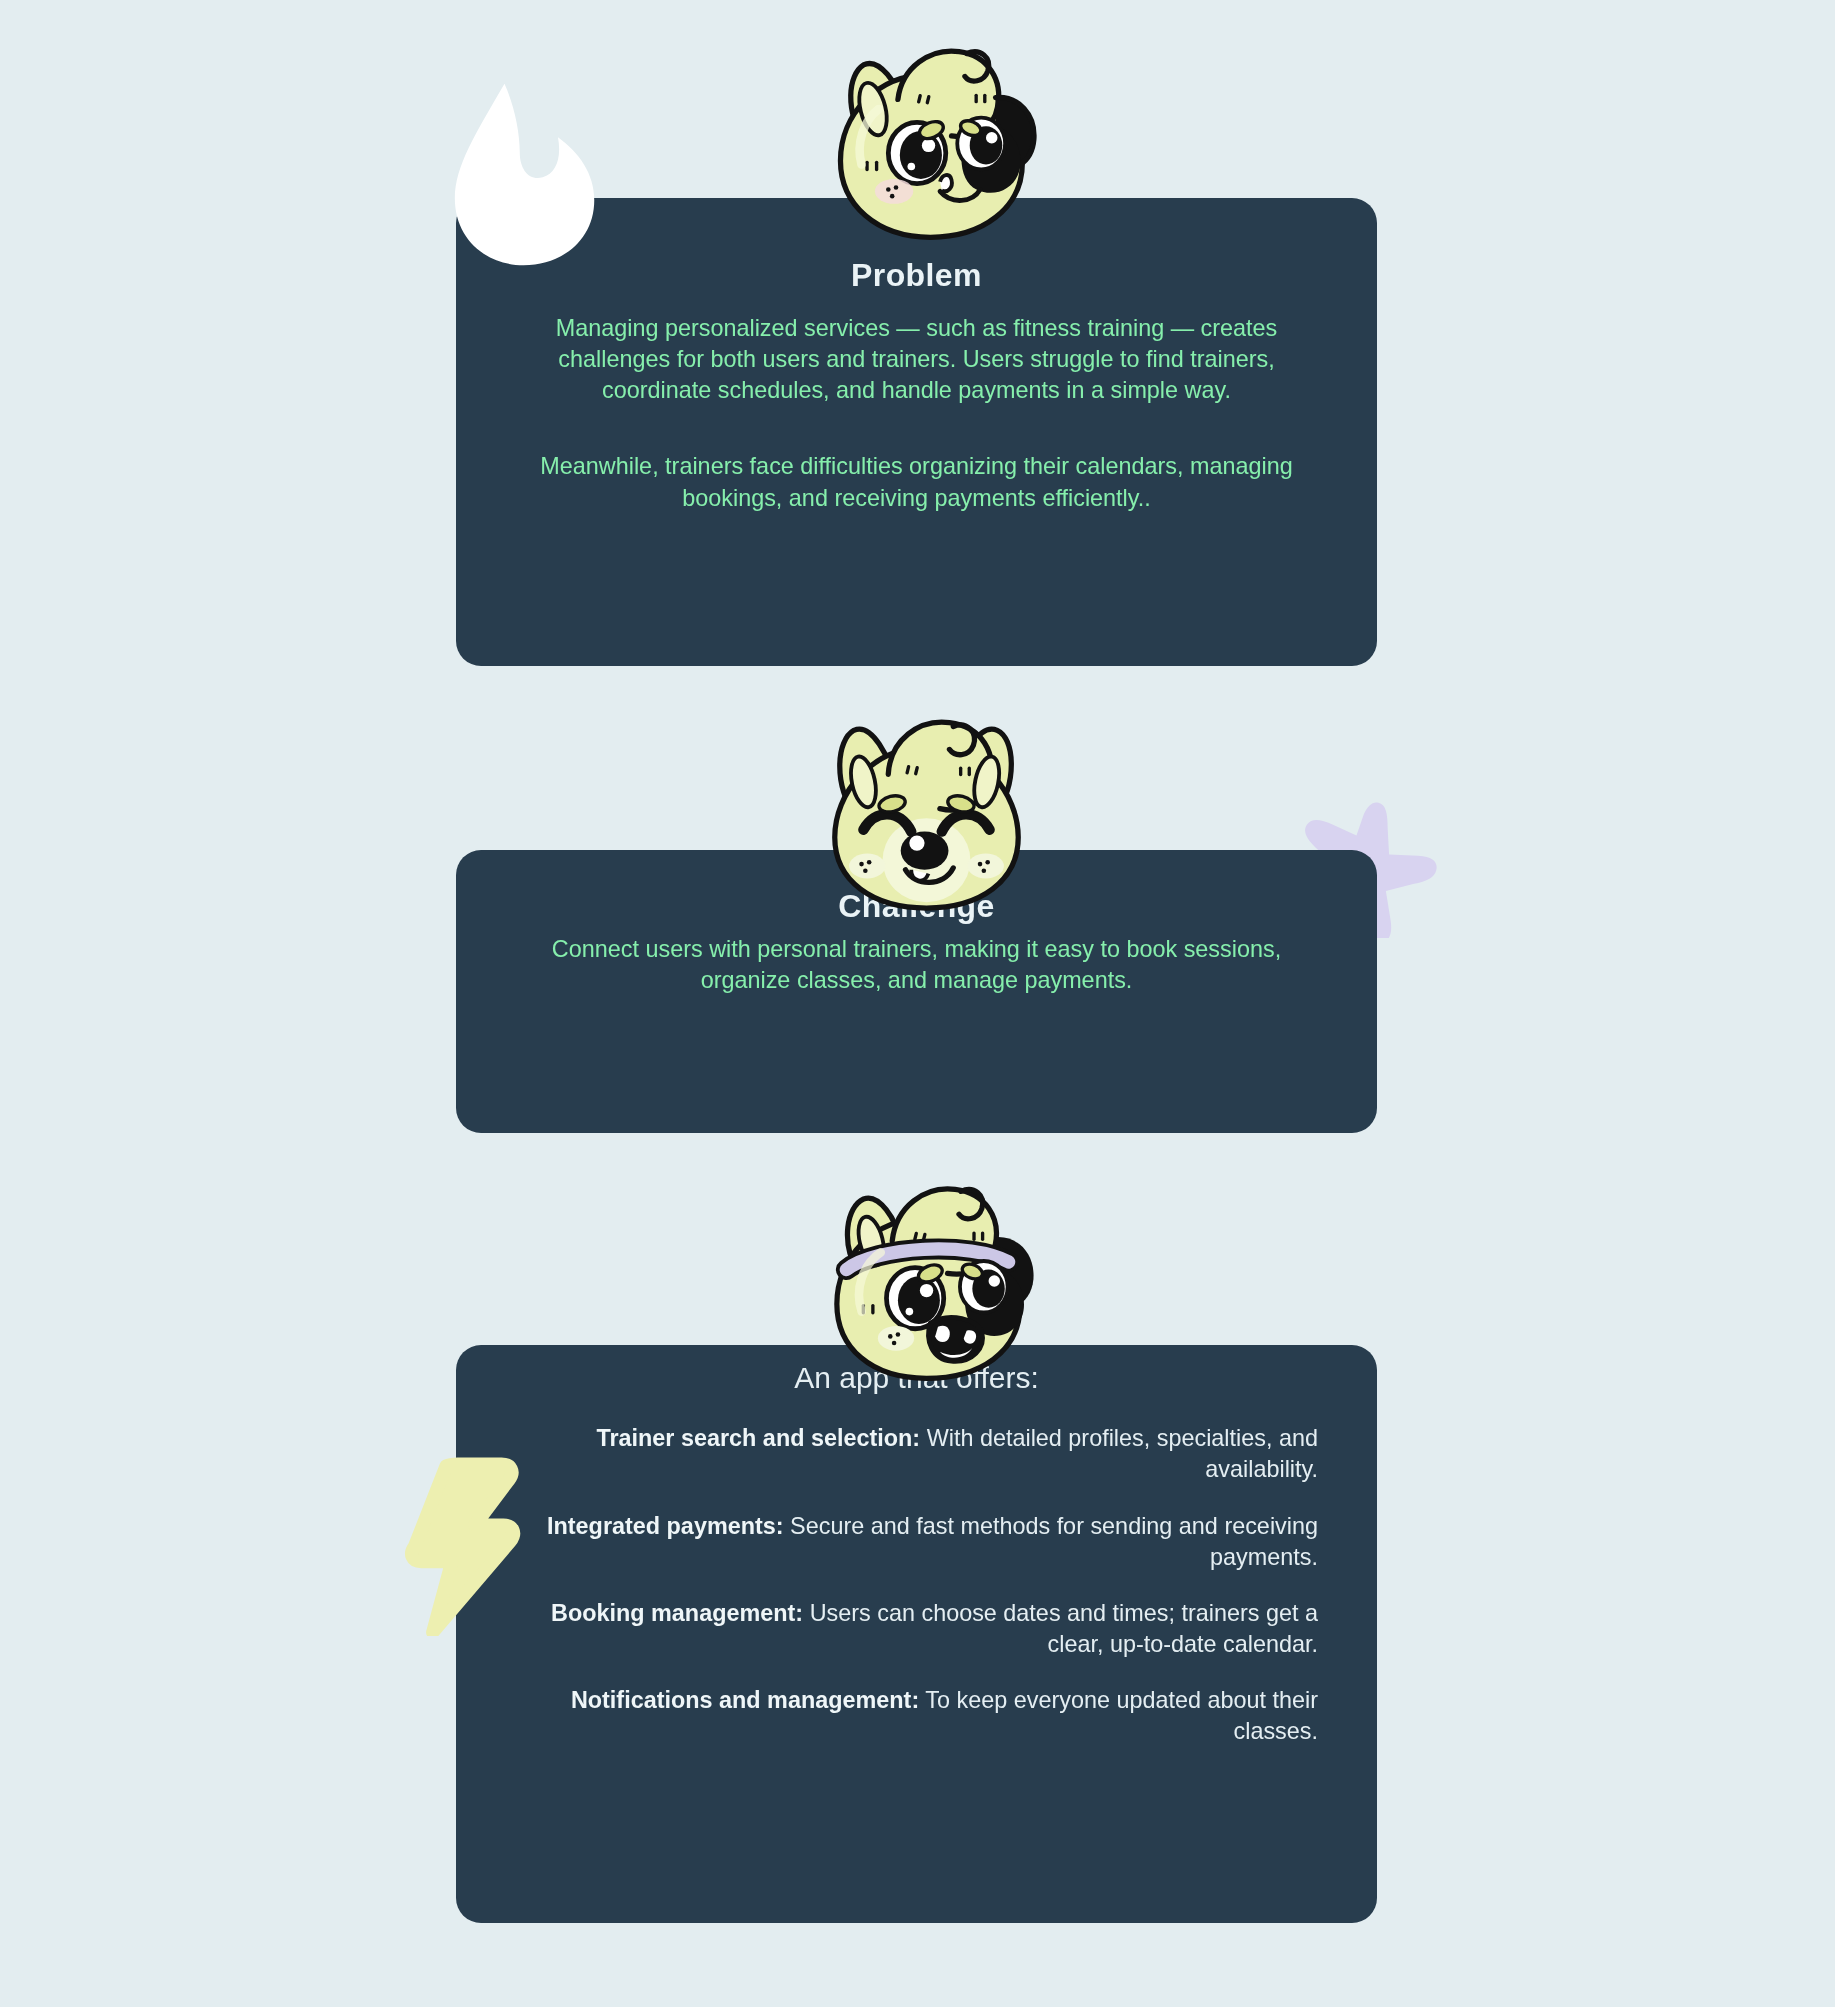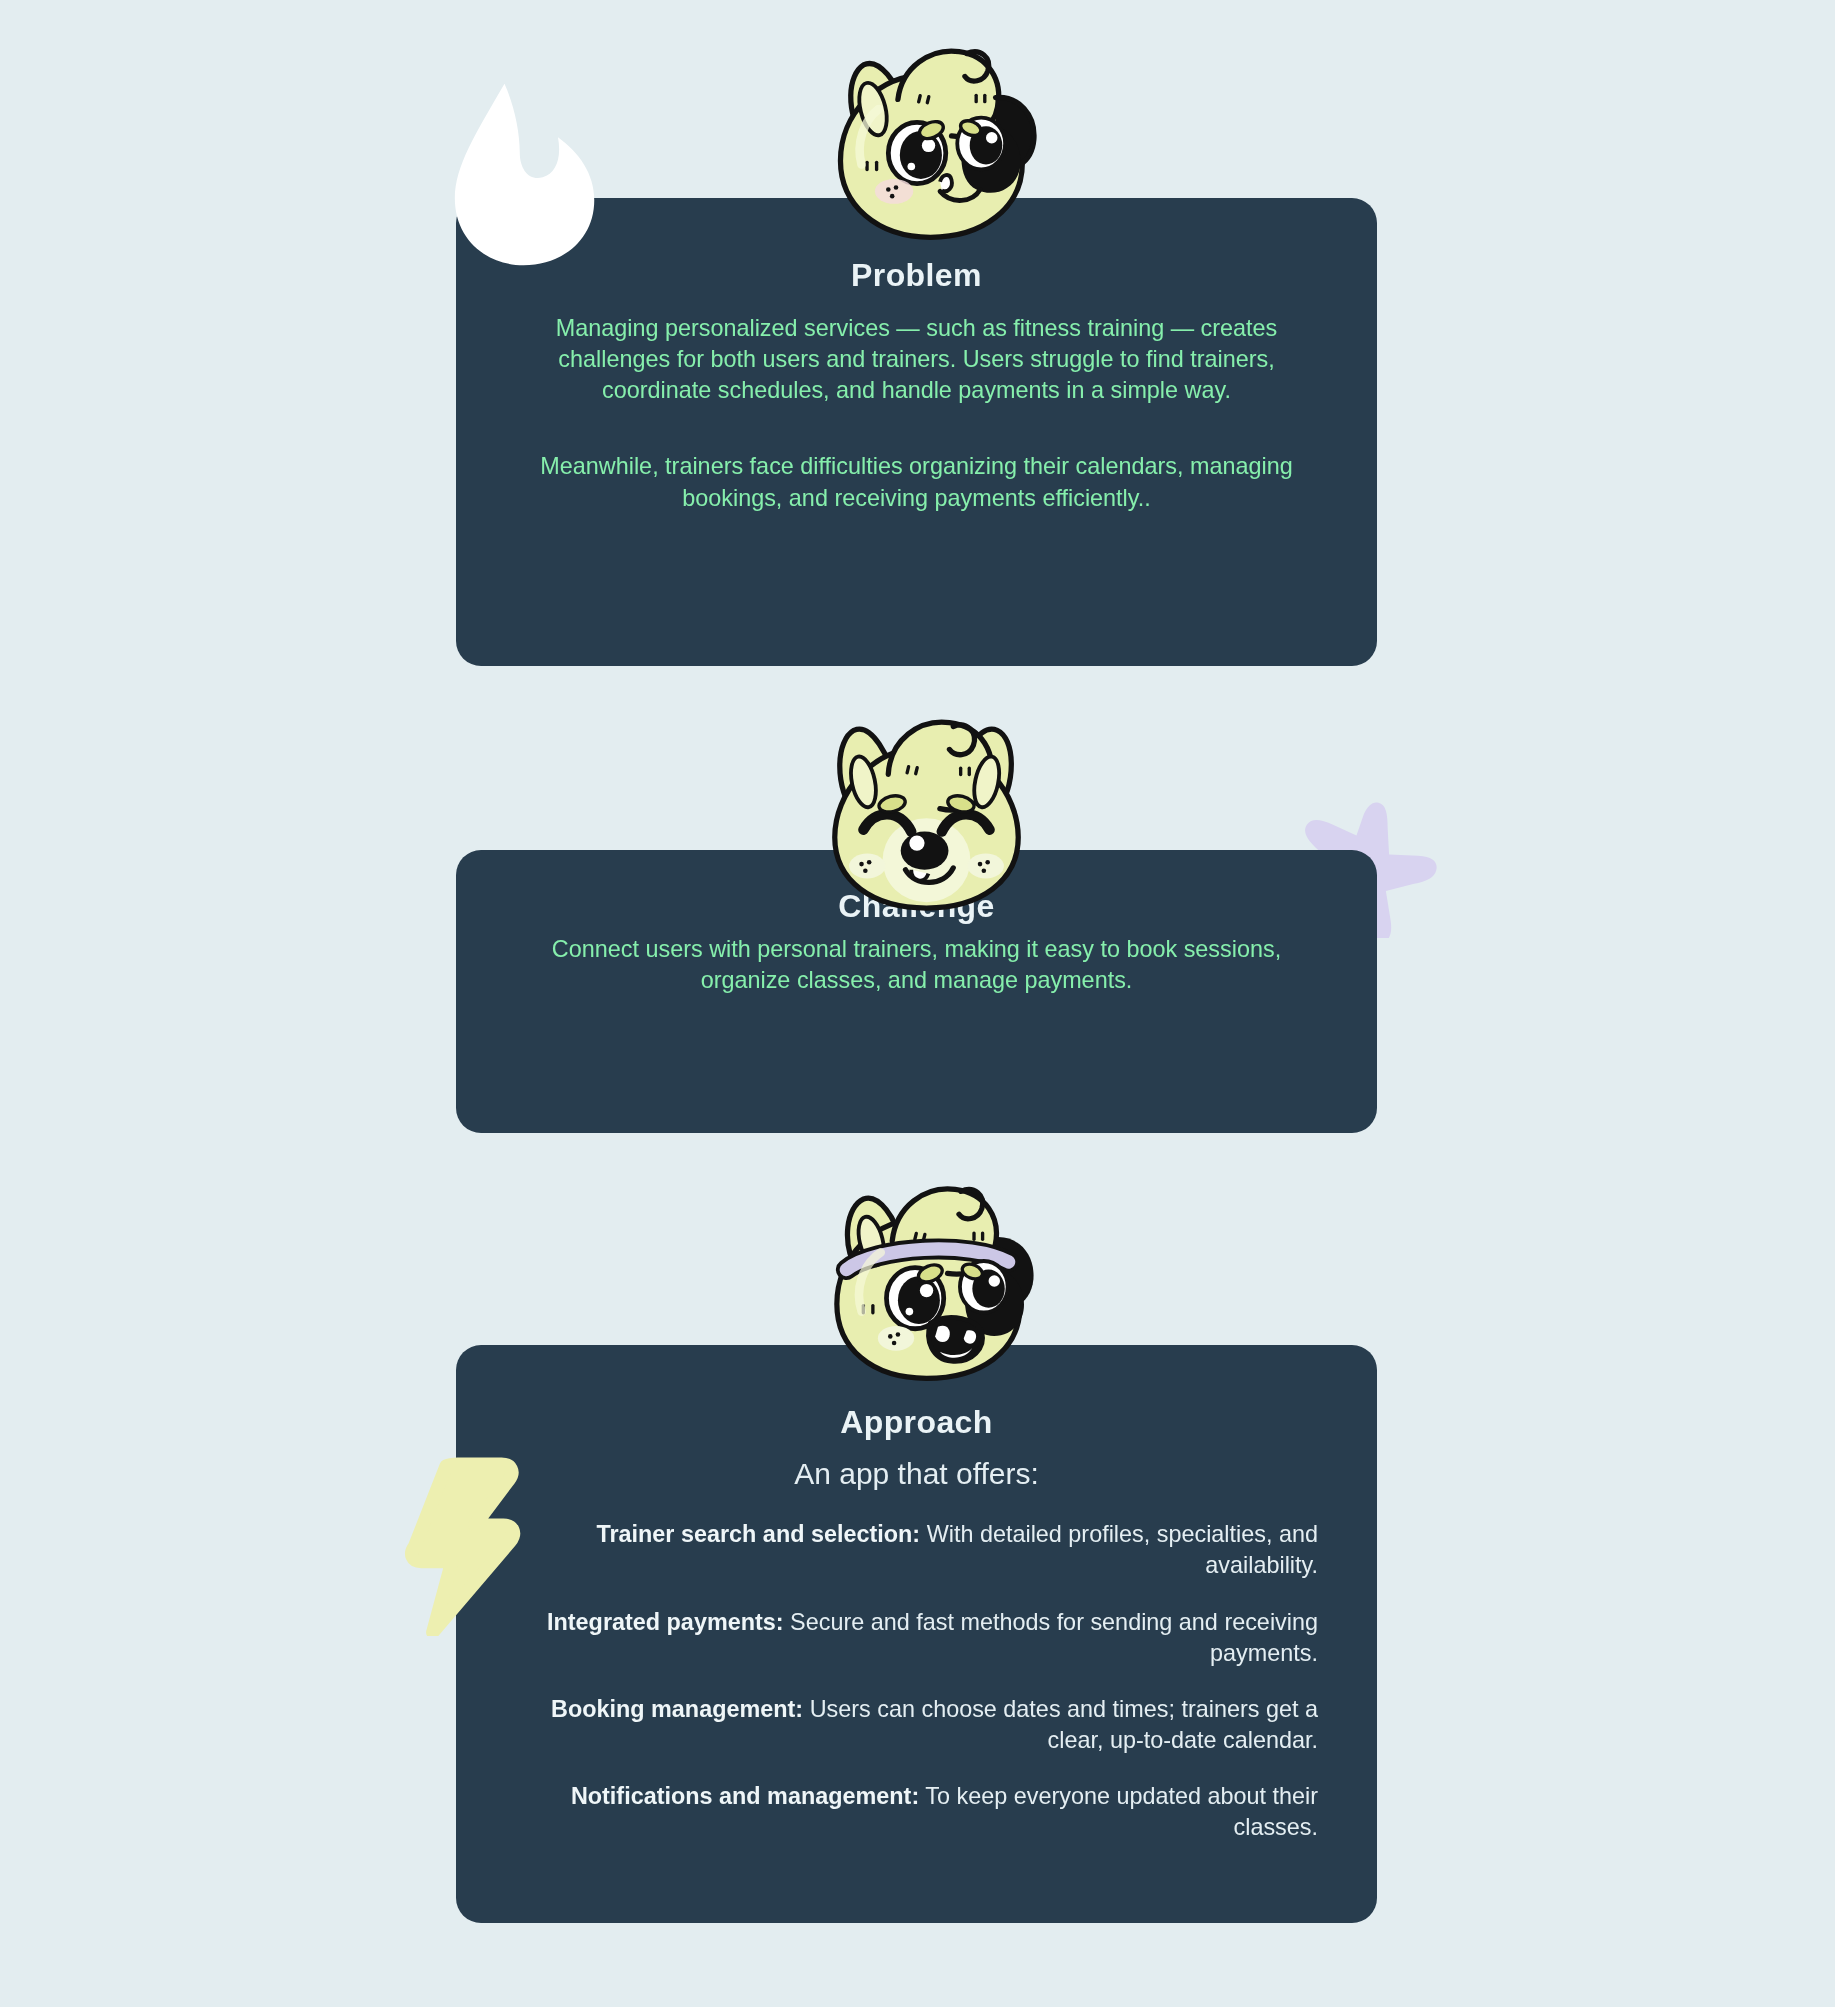--- a/index.html
+++ b/index.html
@@ -282,21 +282,20 @@
     <p class="card-body">Managing personalized services — such as fitness training — creates challenges for both users and trainers. Users struggle to find trainers, coordinate schedules, and handle payments in a simple way.</p>
     <p class="card-body p2">Meanwhile, trainers face difficulties organizing their calendars, managing bookings, and receiving payments efficiently..</p>
   </section>
 
   <section id="card-challenge" class="card">
     <h2 class="card-title">Challenge</h2>
     <p class="card-body">Connect users with personal trainers, making it easy to book sessions, organize classes, and manage payments.</p>
   </section>
 
   <section id="card-approach" class="card">
-    <h2 class="card-title">Approach</h2>
     <p class="approach-lead">An app that offers:</p>
 
     <p class="approach-item">
       <b>Trainer search and selection:</b><span> With detailed profiles, specialties, and availability.</span>
     </p>
     <p class="approach-item">
       <b>Integrated payments:</b><span> Secure and fast methods for sending and receiving payments.</span>
     </p>
     <p class="approach-item">
       <b>Booking management:</b><span> Users can choose dates and times; trainers get a clear, up-to-date calendar.</span>

